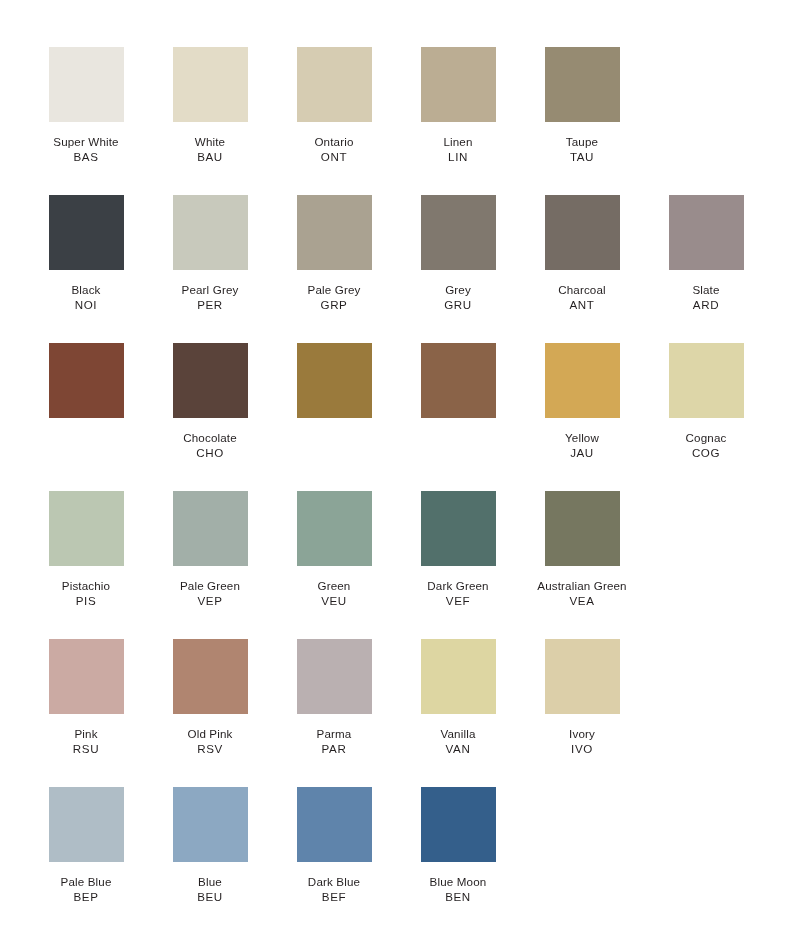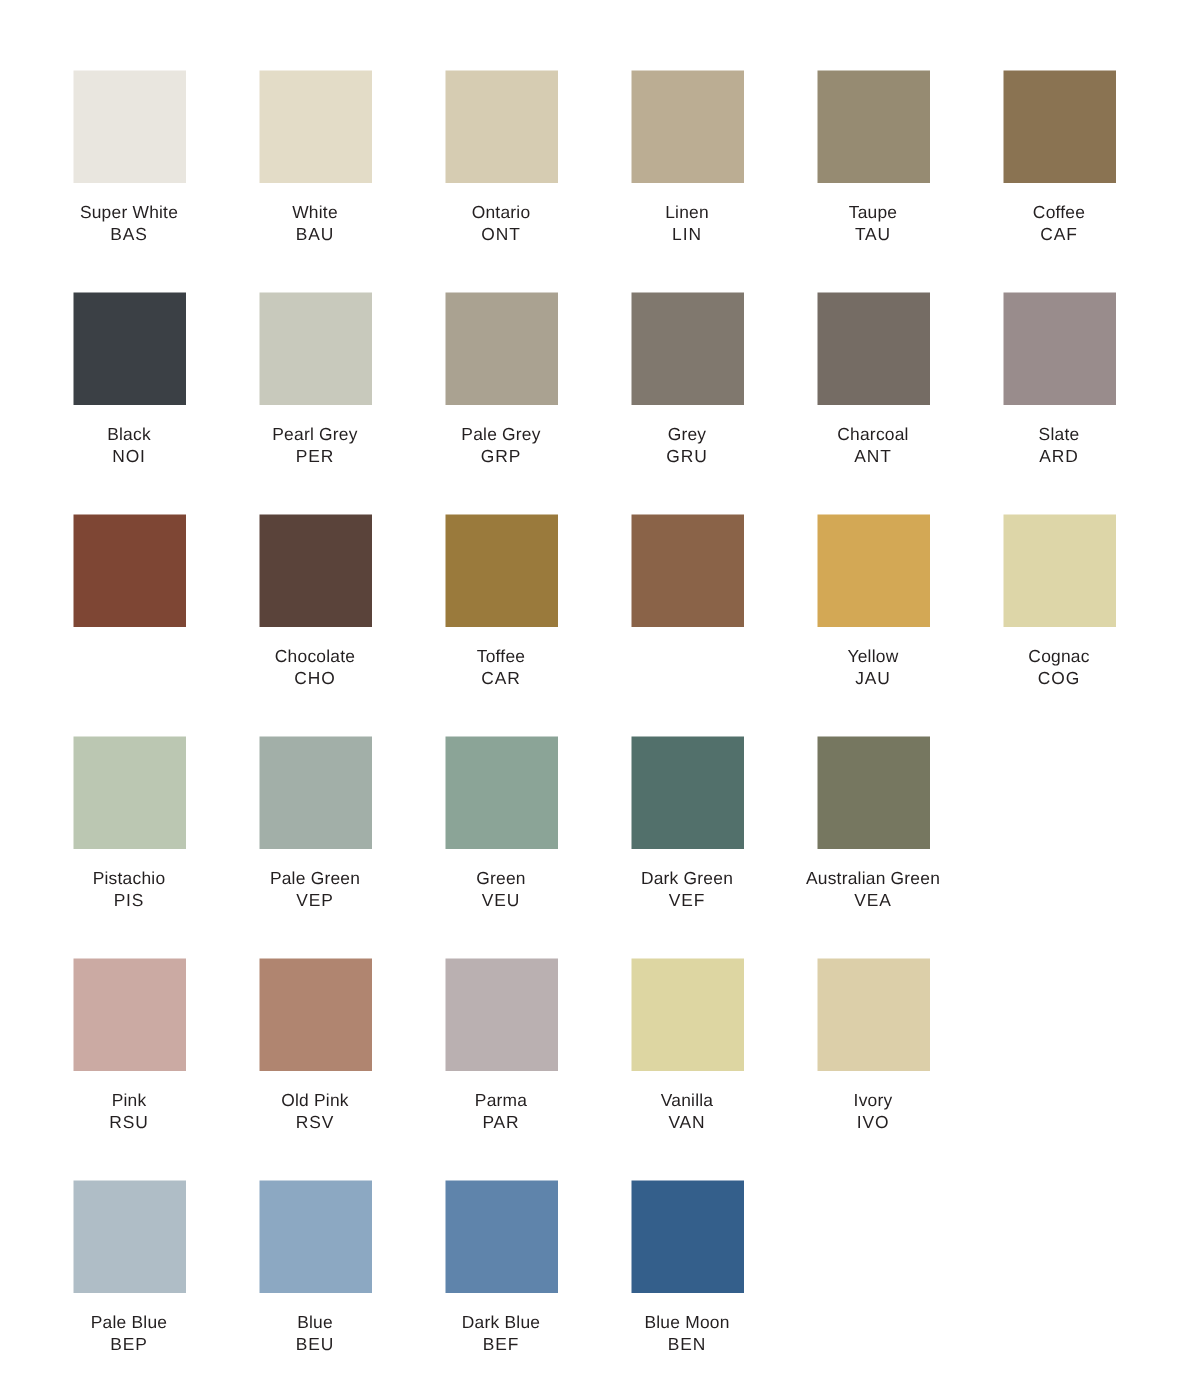--- a/index.html
+++ b/index.html
@@ -98,27 +98,20 @@
           <span class="swatch-code">LIN</span>
         </div>
       </div>
       <div class="swatch-cell">
         <div class="swatch-chip" style="background: rgb(150, 139, 114);"></div>
         <div class="swatch-labels">
           <span class="swatch-name">Taupe</span>
           <span class="swatch-code">TAU</span>
         </div>
       </div>
-      <div class="swatch-cell">
-        <div class="swatch-chip" style="background: rgb(138, 115, 82);"></div>
-        <div class="swatch-labels">
-          <span class="swatch-name">Coffee</span>
-          <span class="swatch-code">CAF</span>
-        </div>
-      </div>
     </div>
     <div class="swatch-row">
       <div class="swatch-cell">
         <div class="swatch-chip" style="background: rgb(59, 64, 69);"></div>
         <div class="swatch-labels">
           <span class="swatch-name">Black</span>
           <span class="swatch-code">NOI</span>
         </div>
       </div>
       <div class="swatch-cell">
@@ -163,24 +156,20 @@
       </div>
       <div class="swatch-cell">
         <div class="swatch-chip" style="background: rgb(90, 67, 58);"></div>
         <div class="swatch-labels">
           <span class="swatch-name">Chocolate</span>
           <span class="swatch-code">CHO</span>
         </div>
       </div>
       <div class="swatch-cell">
         <div class="swatch-chip" style="background: rgb(154, 122, 60);"></div>
-        <div class="swatch-labels">
-          <span class="swatch-name">Toffee</span>
-          <span class="swatch-code">CAR</span>
-        </div>
       </div>
       <div class="swatch-cell">
         <div class="swatch-chip" style="background: rgb(138, 99, 72);"></div>
       </div>
       <div class="swatch-cell">
         <div class="swatch-chip" style="background: rgb(211, 168, 85);"></div>
         <div class="swatch-labels">
           <span class="swatch-name">Yellow</span>
           <span class="swatch-code">JAU</span>
         </div>

